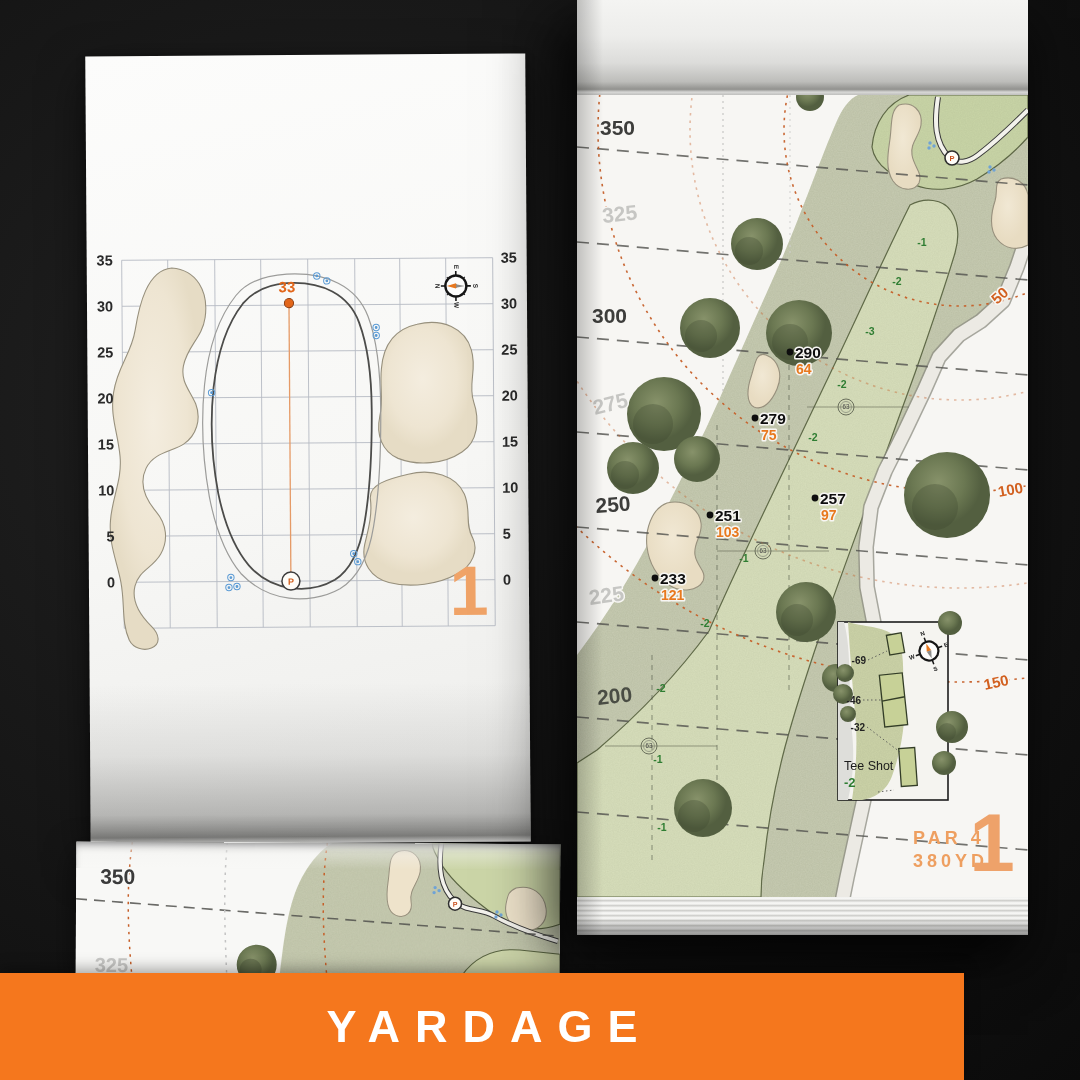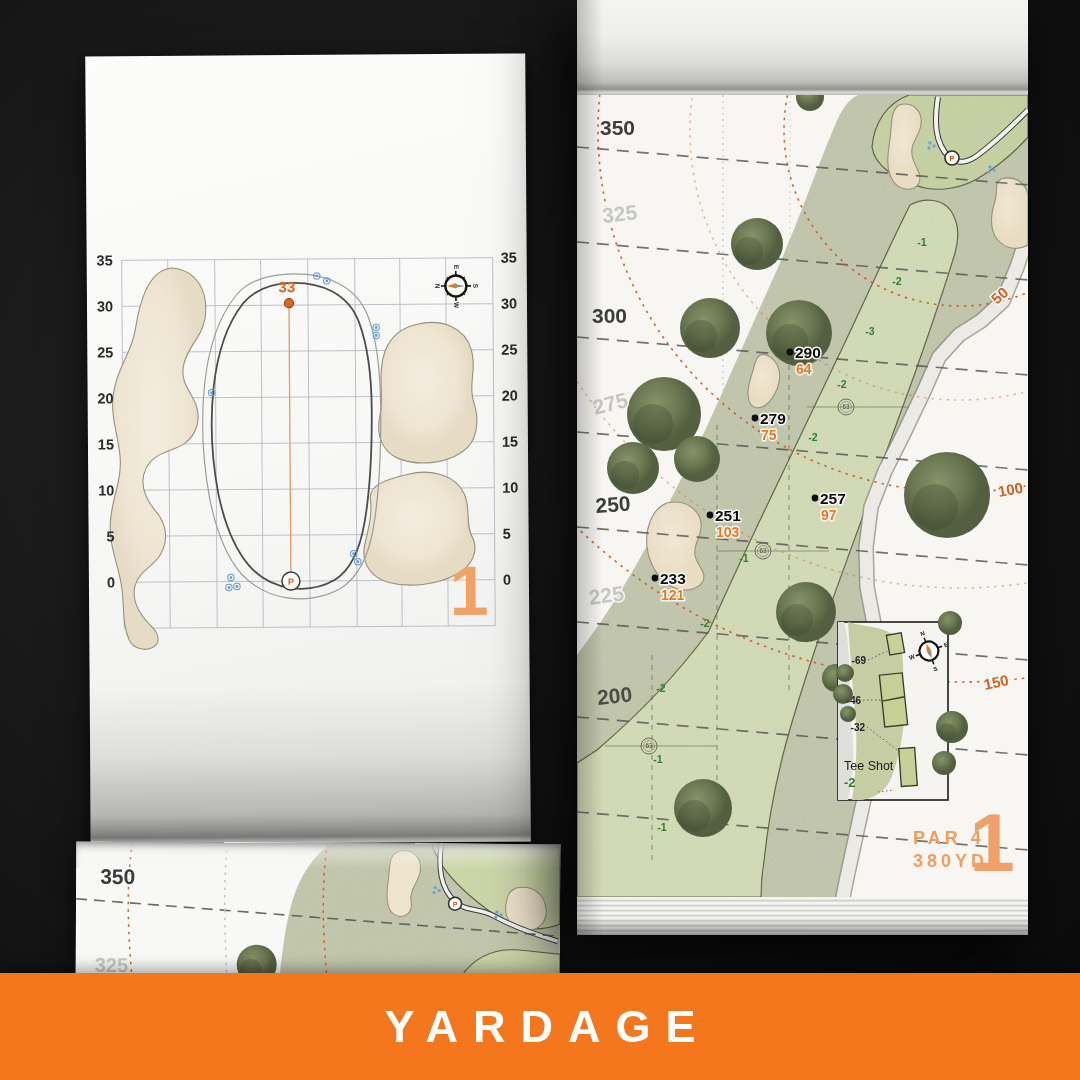--- a/index.html
+++ b/index.html
@@ -43,21 +43,21 @@
     position:absolute;left:0;top:0;bottom:0;width:26px;pointer-events:none;
     background:linear-gradient(90deg, rgba(0,0,0,.22), rgba(0,0,0,0));
   }
   #right-page .ridges{
     position:absolute;left:0;top:897px;width:100%;height:38px;
     background:
       linear-gradient(180deg, rgba(0,0,0,0) 55%, rgba(0,0,0,.38) 100%),
       repeating-linear-gradient(180deg,#f1f1ef 0px,#f7f7f5 2px,#cfcfcc 3.4px,#e8e8e6 5px);
   }
   #banner{
-    position:absolute;left:0;top:973px;width:1080px;height:107px;
+    position:absolute;left:0;top:973px;width:964px;height:107px;
     display:flex;align-items:center;justify-content:center;
     box-shadow:0 -4px 14px rgba(0,0,0,.35);
   }
   #banner span{
     color:#ffffff;font-weight:bold;font-size:45px;letter-spacing:15px;margin-right:-15px;
   }
   svg{display:block;}
   svg text{font-family:"Liberation Sans", sans-serif;}
   .halo{paint-order:stroke;stroke:#f7f6f3;stroke-width:3px;stroke-linejoin:round;}
   .halo-w{paint-order:stroke;stroke:#f9f9f7;stroke-width:3px;stroke-linejoin:round;}

